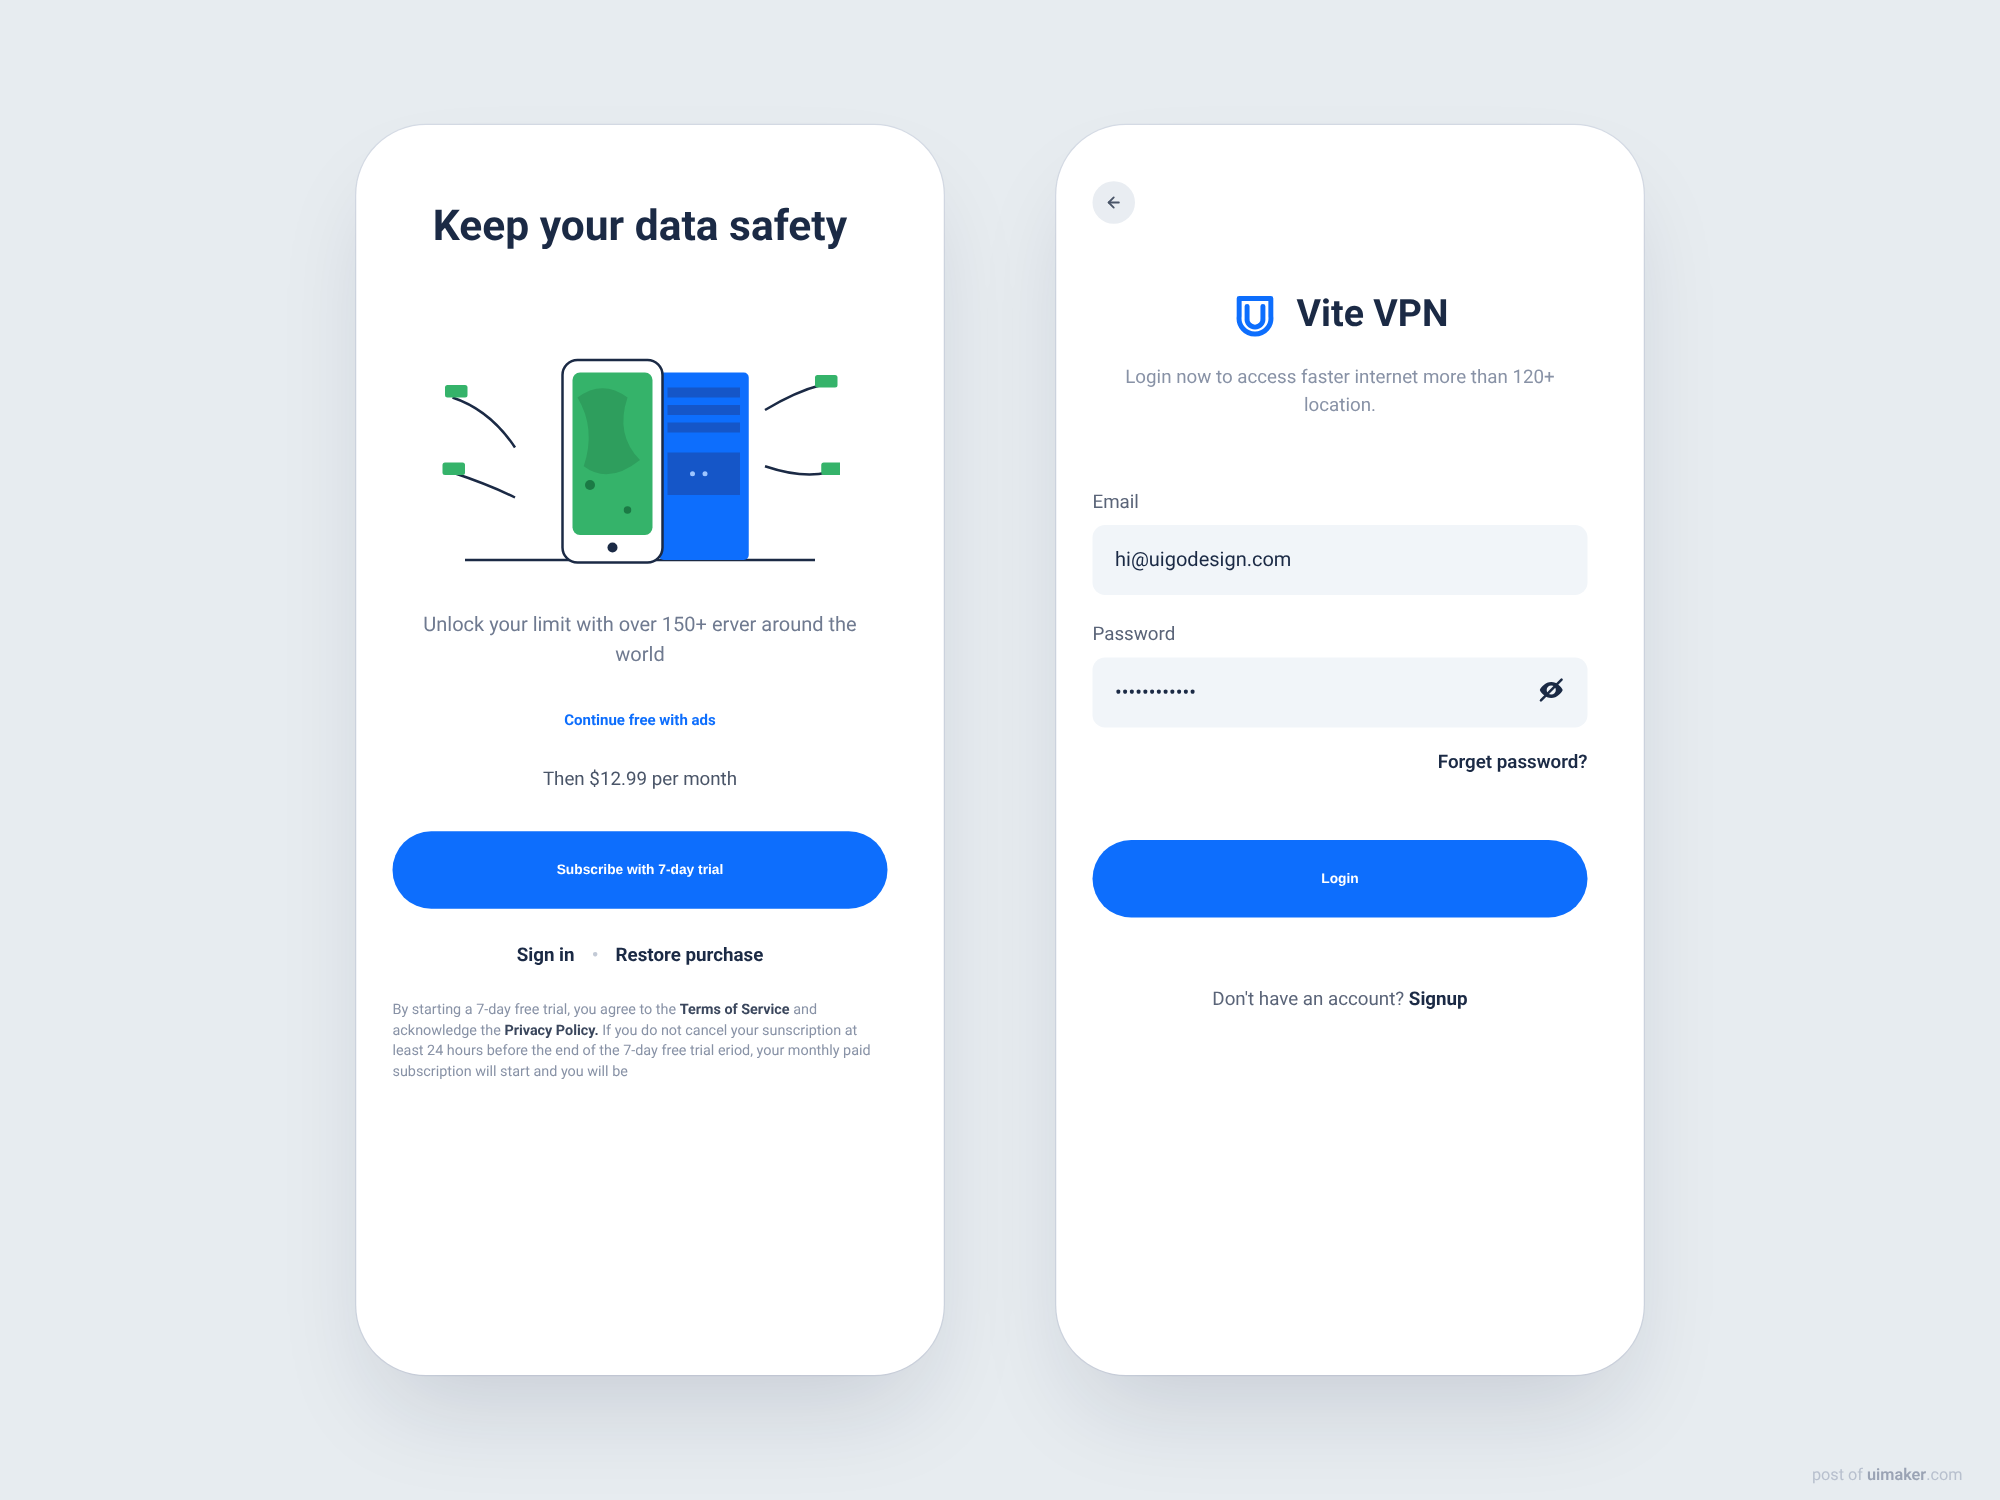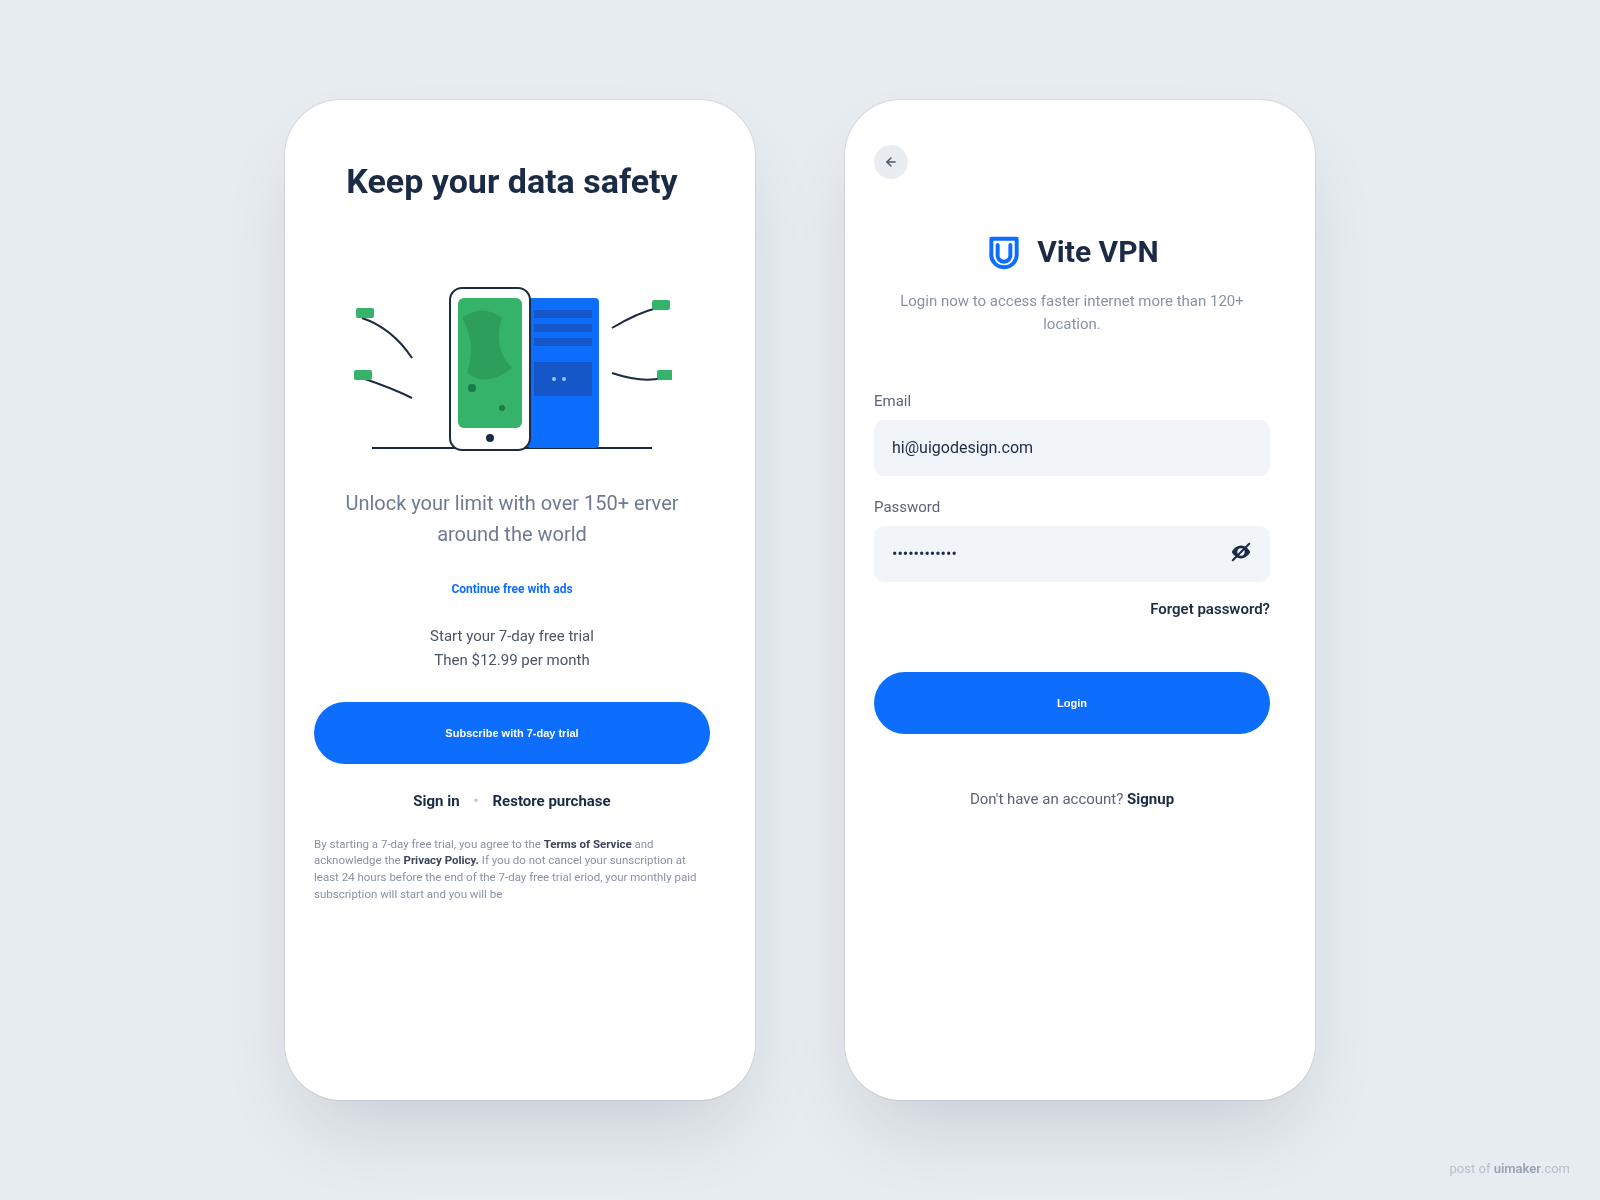--- a/index.html
+++ b/index.html
@@ -18,21 +18,21 @@
   padding: 45px 45px 30px 29px;
   display: flex; flex-direction: column;
   overflow: hidden;
   position: relative;
 }
 .title {
   font-size: 34px; font-weight: 700; color: #1b2a45; text-align: center; line-height: 1.25;
   margin-top: 15px;
 }
 .illus { margin: 45px auto 30px; width: 320px; height: 210px; display:flex; align-items:flex-end; justify-content:center; }
-.subtitle { color: #6f7a90; font-size: 20px; text-align: center; line-height: 1.55; padding: 0 20px; }
+.subtitle { color: #6f7a90; font-size: 16px; text-align: center; line-height: 1.55; padding: 0 20px; }
 .blue-link { color: #0d6efd; font-weight: 700; font-size: 12px; text-align: center; margin-top: 32px; cursor:pointer; }
 .trial-info { color: #4a5568; font-size: 15px; text-align: center; margin-top: 28px; line-height: 1.6; }
 .primary-btn {
   margin-top: 30px; height: 62px; border-radius: 36px; background: #0d6efd;
   color: #fff; font-size: 11px; font-weight: 600; display:flex; align-items:center; justify-content:center;
   cursor:pointer; border:none; width:100%;
 }
 .bottom-links { margin-top: 28px; text-align:center; font-size: 15px; color:#1b2a45; }
 .bottom-links .dot { color:#c3cad6; margin:0 10px; }
 .bottom-links span { cursor:pointer; font-weight:700; }
@@ -55,21 +55,21 @@
 .input-box input {
   border:none; background:transparent; outline:none; flex:1; font-size:16px; color:#1b2a45;
   font-family: inherit;
 }
 .pw-row { position:relative; }
 .eye { position:absolute; right:18px; top:50%; transform:translateY(-50%); cursor:pointer; color:#1b2a45; }
 .forgot { text-align:right; margin-top:18px; font-size:15px; font-weight:600; color:#1b2a45; cursor:pointer; }
 .login-btn { margin-top: 54px; }
 .signup-row { margin-top: 56px; text-align:center; font-size:15px; color:#5a6478; }
 .signup-row b { color:#1b2a45; font-weight:700; cursor:pointer; }
-.watermark { position:absolute; bottom:24px; right:30px; font-size:13px; color:#b8c0ce; }
+.watermark { position:absolute; bottom:12px; right:30px; font-size:13px; color:#b8c0ce; }
 .watermark b { color:#9aa3b4; font-weight:600; }
 </style>
 </head>
 <body>
 
 <div class="phone">
   <div class="title">Keep your data safety</div>
 
   <div class="illus">
     <svg width="320" height="200" viewBox="0 0 320 200">
@@ -100,21 +100,20 @@
       <circle cx="150" cy="150" r="3" fill="#1b7a45"></circle>
       <circle cx="138" cy="180" r="4" fill="#1b2a45"></circle>
     </svg>
   </div>
 
   <div class="subtitle">Unlock your limit with over 150+ erver around the world</div>
 
   <div class="blue-link">Continue free with ads</div>
 
   <div class="trial-info">
-    <div>Start your 7-day free trial</div>
     <div>Then $12.99 per month</div>
   </div>
 
   <button class="primary-btn">Subscribe with 7-day trial</button>
 
   <div class="bottom-links">
     <span>Sign in</span>
     <span class="dot">•</span>
     <span>Restore purchase</span>
   </div>

